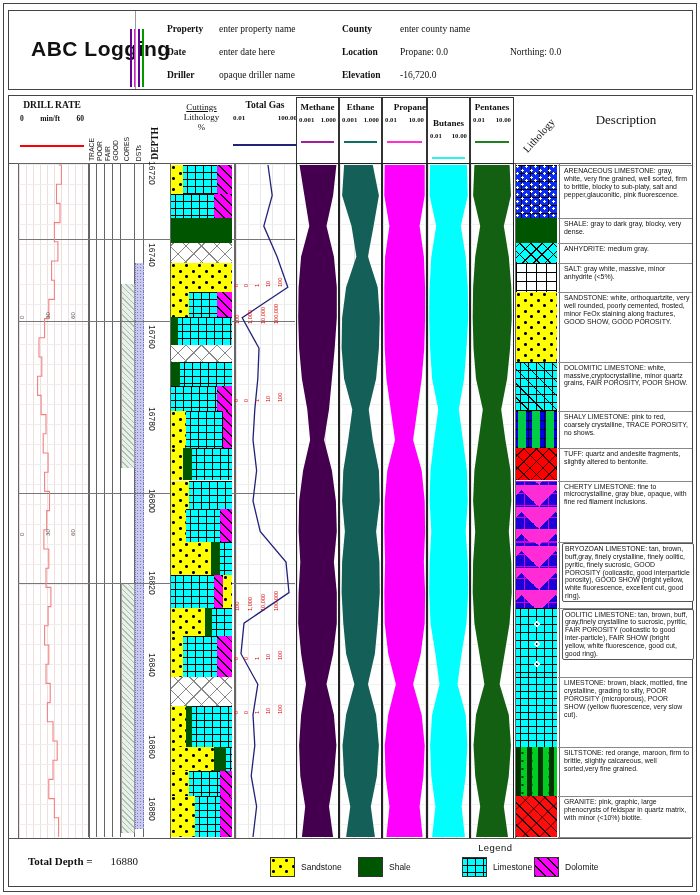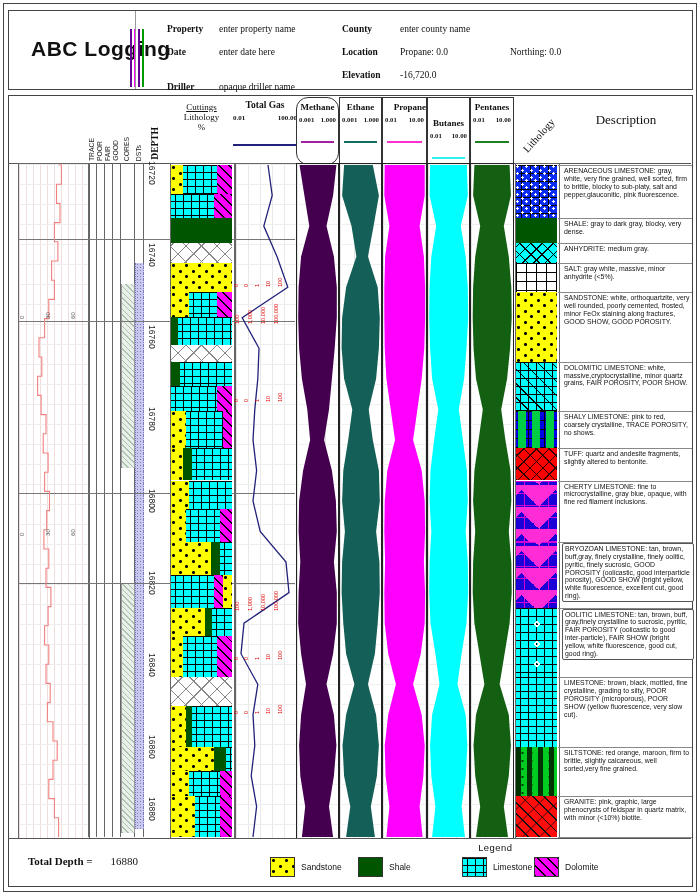--- a/index.html
+++ b/index.html
@@ -143,61 +143,70 @@
 
     <div class="hrow" style="left:158px;top:13px;">
       <span class="fld-label" style="width:42px;">Property</span>
       <span class="fld-value">enter property name</span>
     </div>
     <div class="hrow" style="left:158px;top:36px;">
       <span class="fld-label" style="width:42px;">Date</span>
       <span class="fld-value">enter date here</span>
     </div>
     <div class="hrow" style="left:158px;top:59px;">
-      <span class="fld-label" style="width:42px;margin-top:12px;">Driller</span>
+      <span class="fld-label" style="width:42px;">Driller</span>
       <span class="fld-value">opaque driller name</span>
     </div>
 
     <div class="hrow" style="left:333px;top:13px;">
       <span class="fld-label" style="width:48px;">County</span>
       <span class="fld-value">enter county name</span>
     </div>
     <div class="hrow" style="left:333px;top:36px;">
       <span class="fld-label" style="width:48px;">Location</span>
       <span class="fld-value" style="width:100px;">Propane: 0.0</span>
       <span class="fld-value">Northing: 0.0</span>
     </div>
     <div class="hrow" style="left:333px;top:59px;">
       <span class="fld-label" style="width:48px;">Elevation</span>
       <span class="fld-value">-16,720.0</span>
     </div>
   </div>
 
   <div class="box" style="left:8px;top:95px;width:683px;height:790px;"></div>
 
+  <div class="abs" style="left:20px;top:100px;width:64px;">
+    <div class="ch-title">DRILL RATE</div>
+    <div class="ch-scale" style="margin-top:4px;">
+      <span>0</span>
+      <span>min/ft</span>
+      <span>60</span>
+    </div>
+    <div style="margin-top:22px;height:2px;background:#ff0000;"></div>
+  </div>
 
   <div class="vdepthhead" style="left:150px;bottom:735px;">DEPTH</div>
 
   <div class="abs" style="left:170px;top:102px;width:63px;text-align:center;">
     <div style="font-size:9px;text-decoration:underline;">Cuttings</div>
     <div style="font-size:9px;">Lithology</div>
     <div style="font-size:9px;">%</div>
   </div>
 
   <div class="abs" style="left:233px;top:100px;width:64px;">
     <div class="ch-title">Total Gas</div>
     <div class="ch-scale" style="margin-top:4px;font-size:7px;">
       <span>0.01</span>
       <span>100.00</span>
     </div>
     <div style="margin-top:22px;height:2px;background:#22227a;"></div>
   </div>
 
   <div id="gas-headers">
-      <div class="box" style="left: 296px; top: 97px; width: 41px; height: 66px; border-color: rgb(51, 51, 51); border-radius: 12px;">
+      <div class="box" style="left: 296px; top: 97px; width: 41px; height: 66px; border-color: rgb(51, 51, 51);">
         <div class="ch-title" style="margin-top:4px;font-size:9px;">Methane</div>
     <div class="ch-scale" style="margin:4px 2px 0 2px;font-size:6.8px;">
       <span>0.001</span>
       <span>1.000</span>
         </div>
     <div style="margin:18px 4px 0 4px;height:1.6px;background:#a020a0;"></div>
       </div>
       <div class="box" style="left: 339px; top: 97px; width: 41px; height: 66px; border-color: rgb(51, 51, 51);">
         <div class="ch-title" style="margin-top:4px;font-size:9px;">Ethane</div>
     <div class="ch-scale" style="margin:4px 2px 0 2px;font-size:6.8px;">

